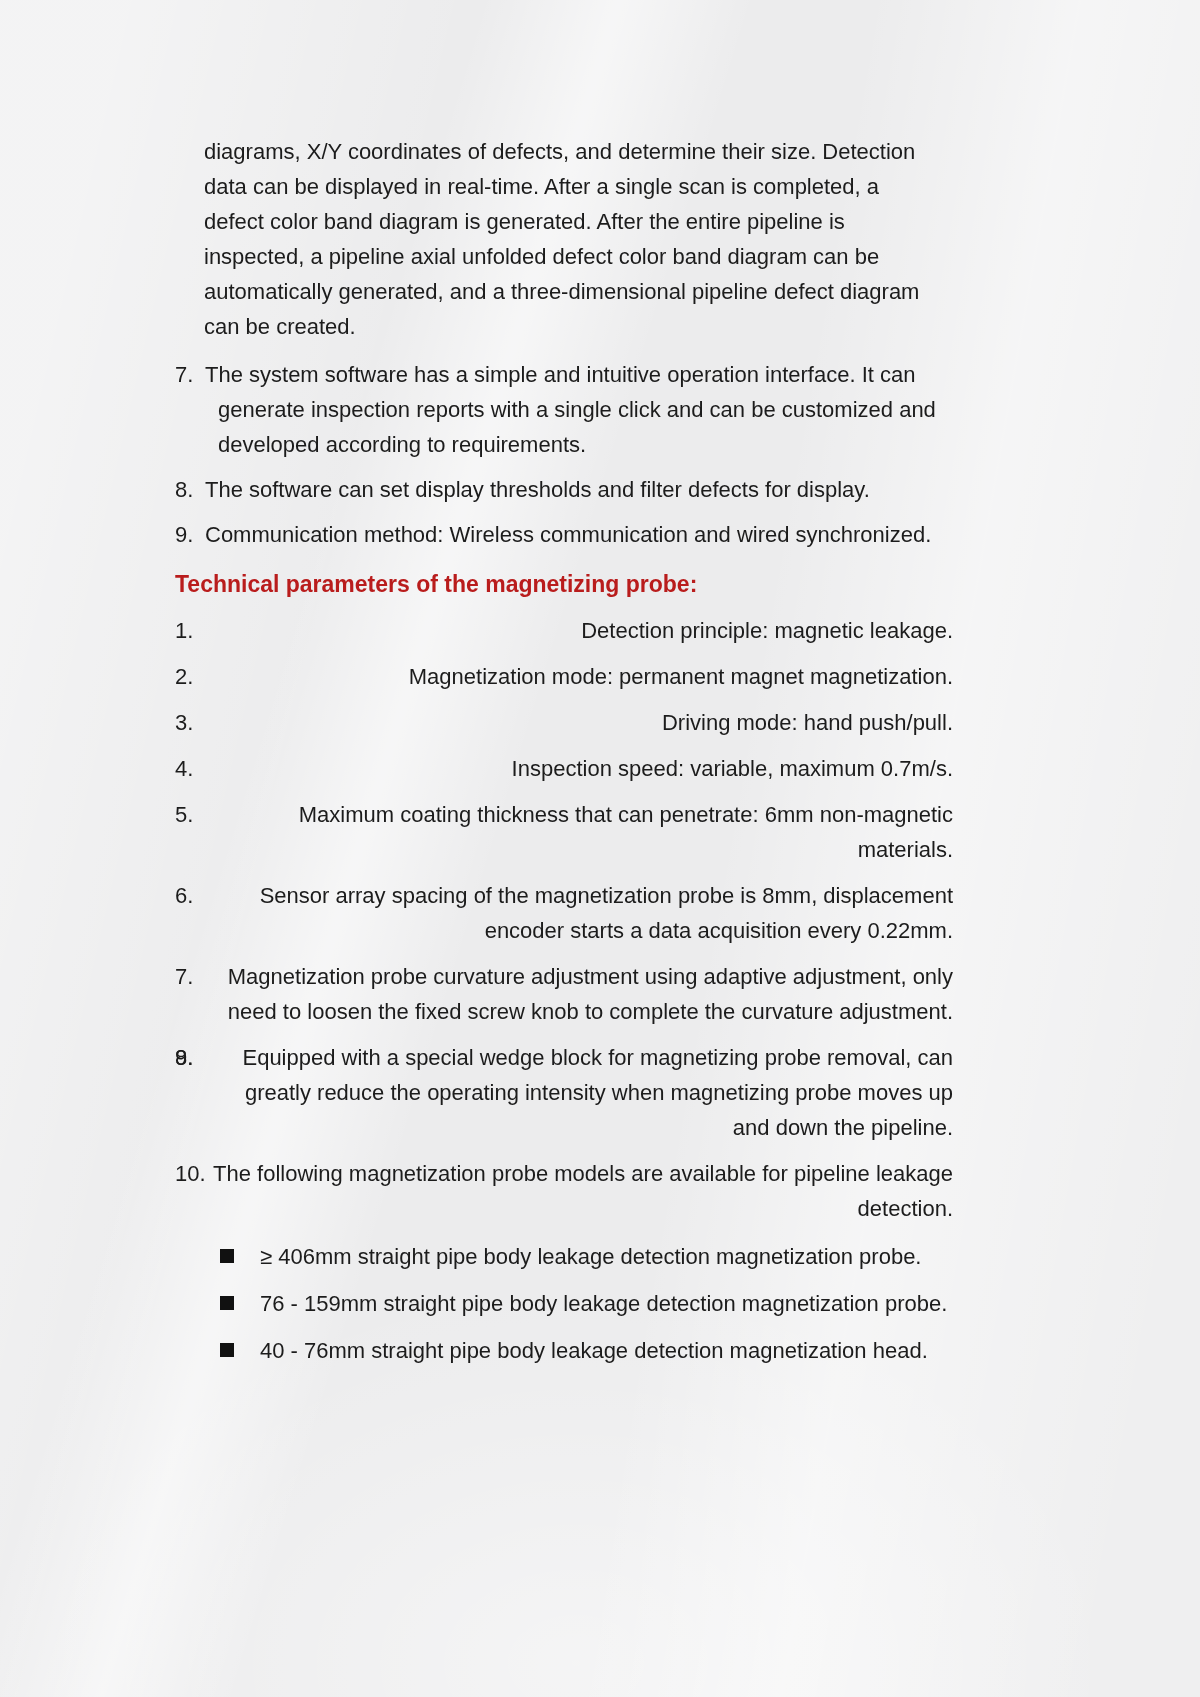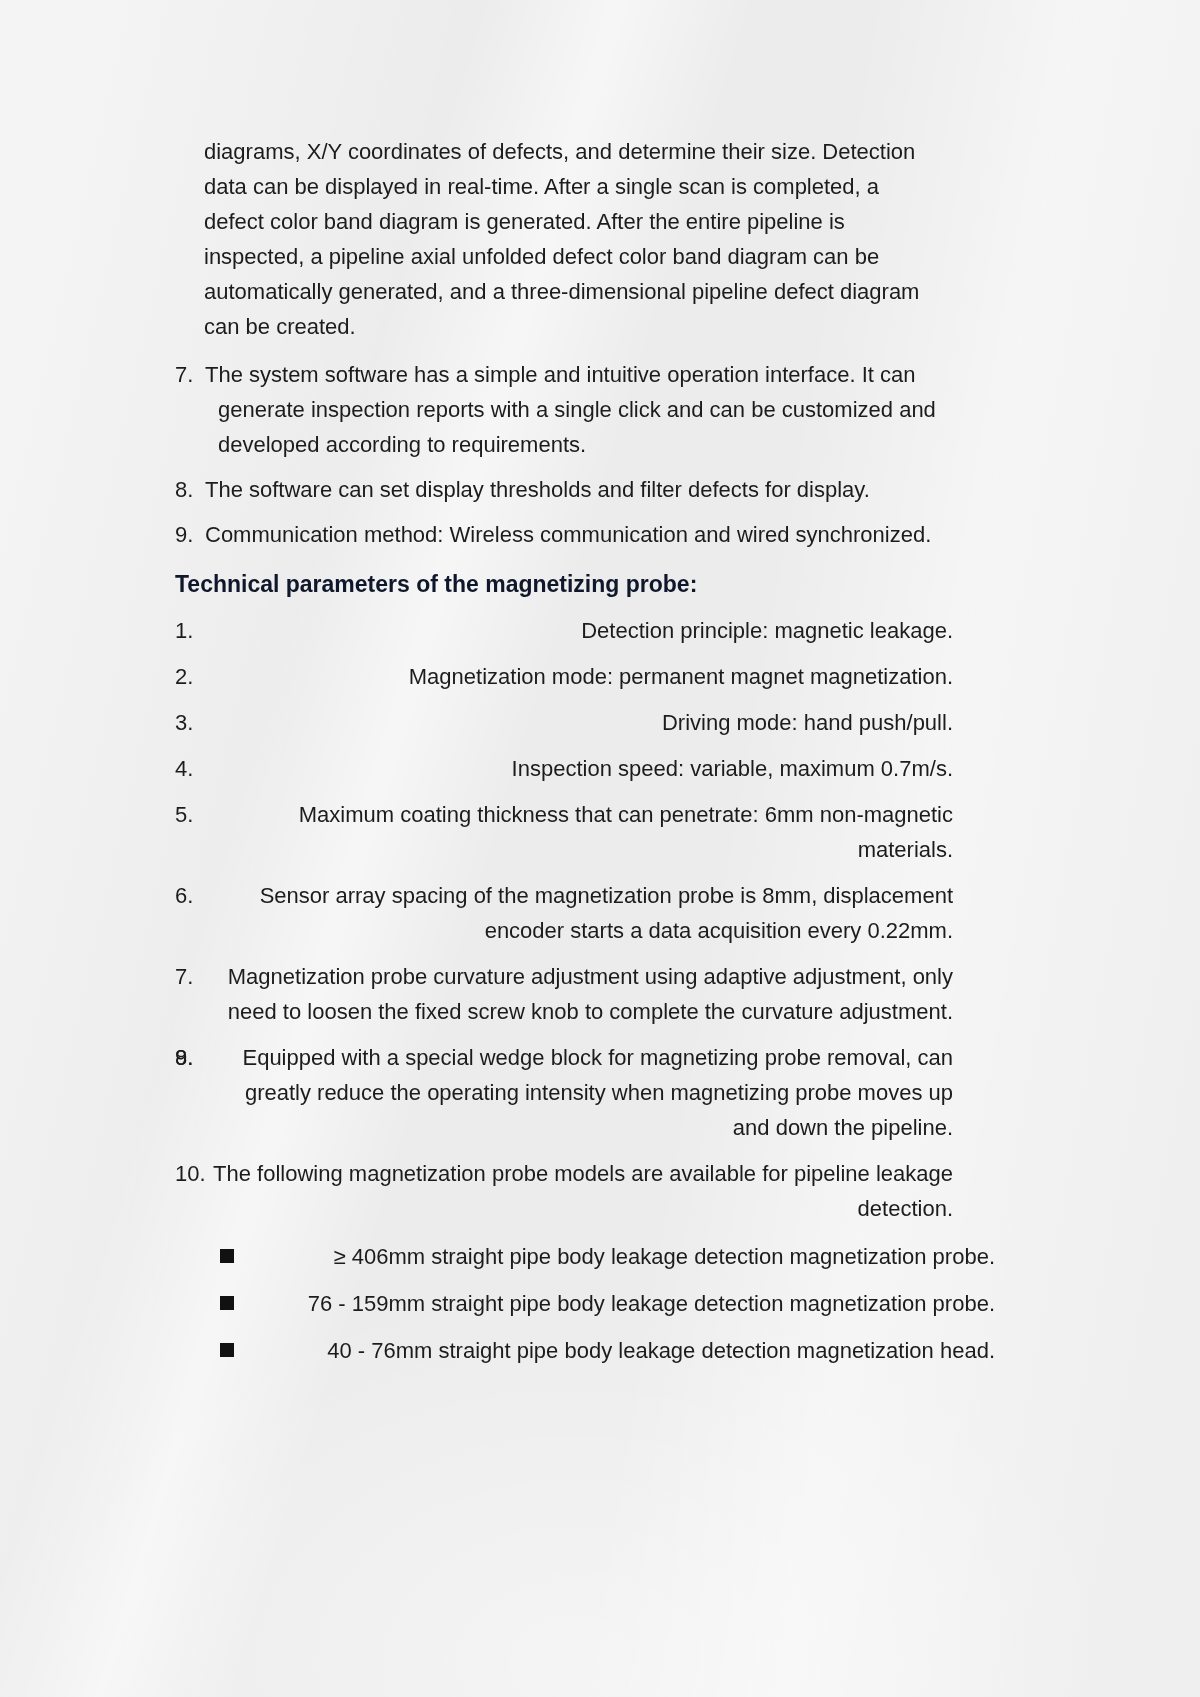--- a/index.html
+++ b/index.html
@@ -48,37 +48,36 @@
   }
   .param-item .txt {
     margin-left: 38px;
     width: 740px;
     text-align: right;
   }
   .section-heading {
     font-size: 23px;
     line-height: 35px;
     font-weight: bold;
-    color: #0f172a;
+    color: #b91c1c;
     margin: 15px 0 11px 0;
   }
   .param-list {
     margin: 0;
   }
   .param-item {
     margin-bottom: 11px;
   }
   .bullet-list {
     margin-top: 13px;
   }
   .bullet-item {
     position: relative;
     margin-bottom: 12px;
     width: 820px;
-    text-align: right;
   }
   .bullet-item .sq {
     position: absolute;
     left: 45px;
     top: 10px;
     width: 14px;
     height: 14px;
     background: #111;
   }
   .bullet-item .txt {

